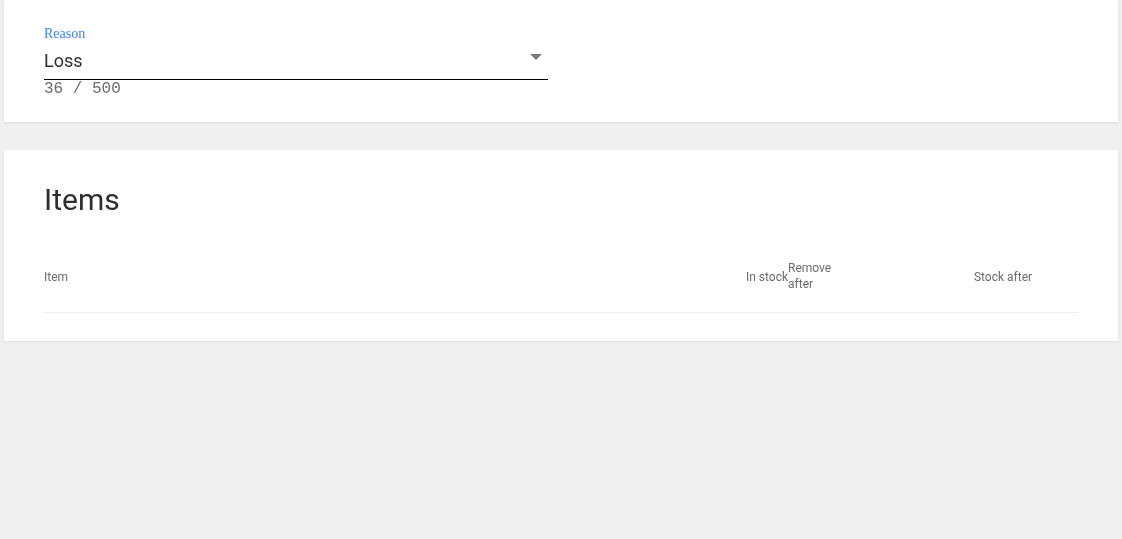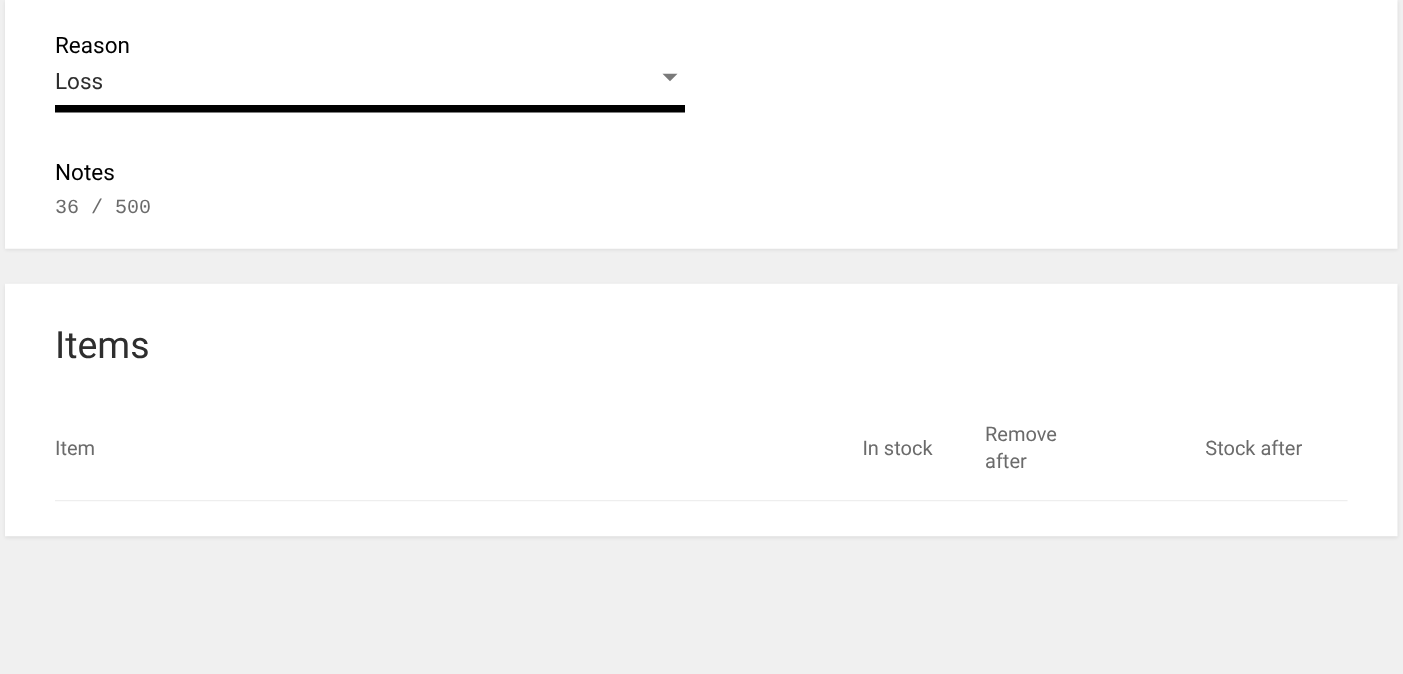--- a/index.html
+++ b/index.html
@@ -25,31 +25,31 @@
       padding-bottom: 24px;
       margin-left: 4px;
       margin-right: 4px;
     }
     .card.second {
       padding-top: 32px;
       margin-left: 4px;
       margin-right: 4px;
     }
     .field-label {
-      font-size: 18px;
-      color: #000000;
+      font-size: 14px;
+      color: #3b82f6;
       margin-bottom: 8px;
       font-weight: 400;
+      font-family: Liberation Serif, serif;
     }
     .select-field {
       position: relative;
       width: 504px;
-      border-bottom: 6px solid #000000;
+      border-bottom: 1px solid #000000;
       padding-bottom: 8px;
-      margin-bottom: 38px;
       cursor: pointer;
     }
     .select-value {
       font-size: 18px;
       color: #2e2e2e;
     }
     .select-caret {
       position: absolute;
       right: 6px;
       top: 4px;
@@ -80,30 +80,30 @@
     .section-title {
       font-size: 30px;
       font-weight: 400;
       color: #2e2e2e;
       margin-bottom: 44px;
     }
     .table-header {
       display: flex;
       align-items: center;
       color: #6b6b6b;
-      font-size: 16px;
+      font-size: 12px;
       padding-bottom: 20px;
       border-bottom: 1px solid #eeeeee;
     }
     .col-item {
       flex: 1;
     }
     .col-instock {
       width: 140px;
-      text-align: center;
+      text-align: right;
     }
     .col-remove {
       width: 140px;
       text-align: left;
       line-height: 1.3;
     }
     .col-after {
       width: 150px;
       text-align: center;
     }
@@ -113,21 +113,20 @@
 
 <div class="card first">
   <div>
     <div class="field-label">Reason</div>
     <div class="select-field">
       <span class="select-value">Loss</span>
       <span class="select-caret"></span>
     </div>
   </div>
   <div>
-    <div class="field-label">Notes</div>
     <div class="char-counter">36 / 500</div>
   </div>
 </div>
 
 <div class="card second">
   <h2 class="section-title">Items</h2>
   <div class="table-header">
     <div class="col-item">Item</div>
     <div class="col-instock">In stock</div>
     <div class="col-remove">

